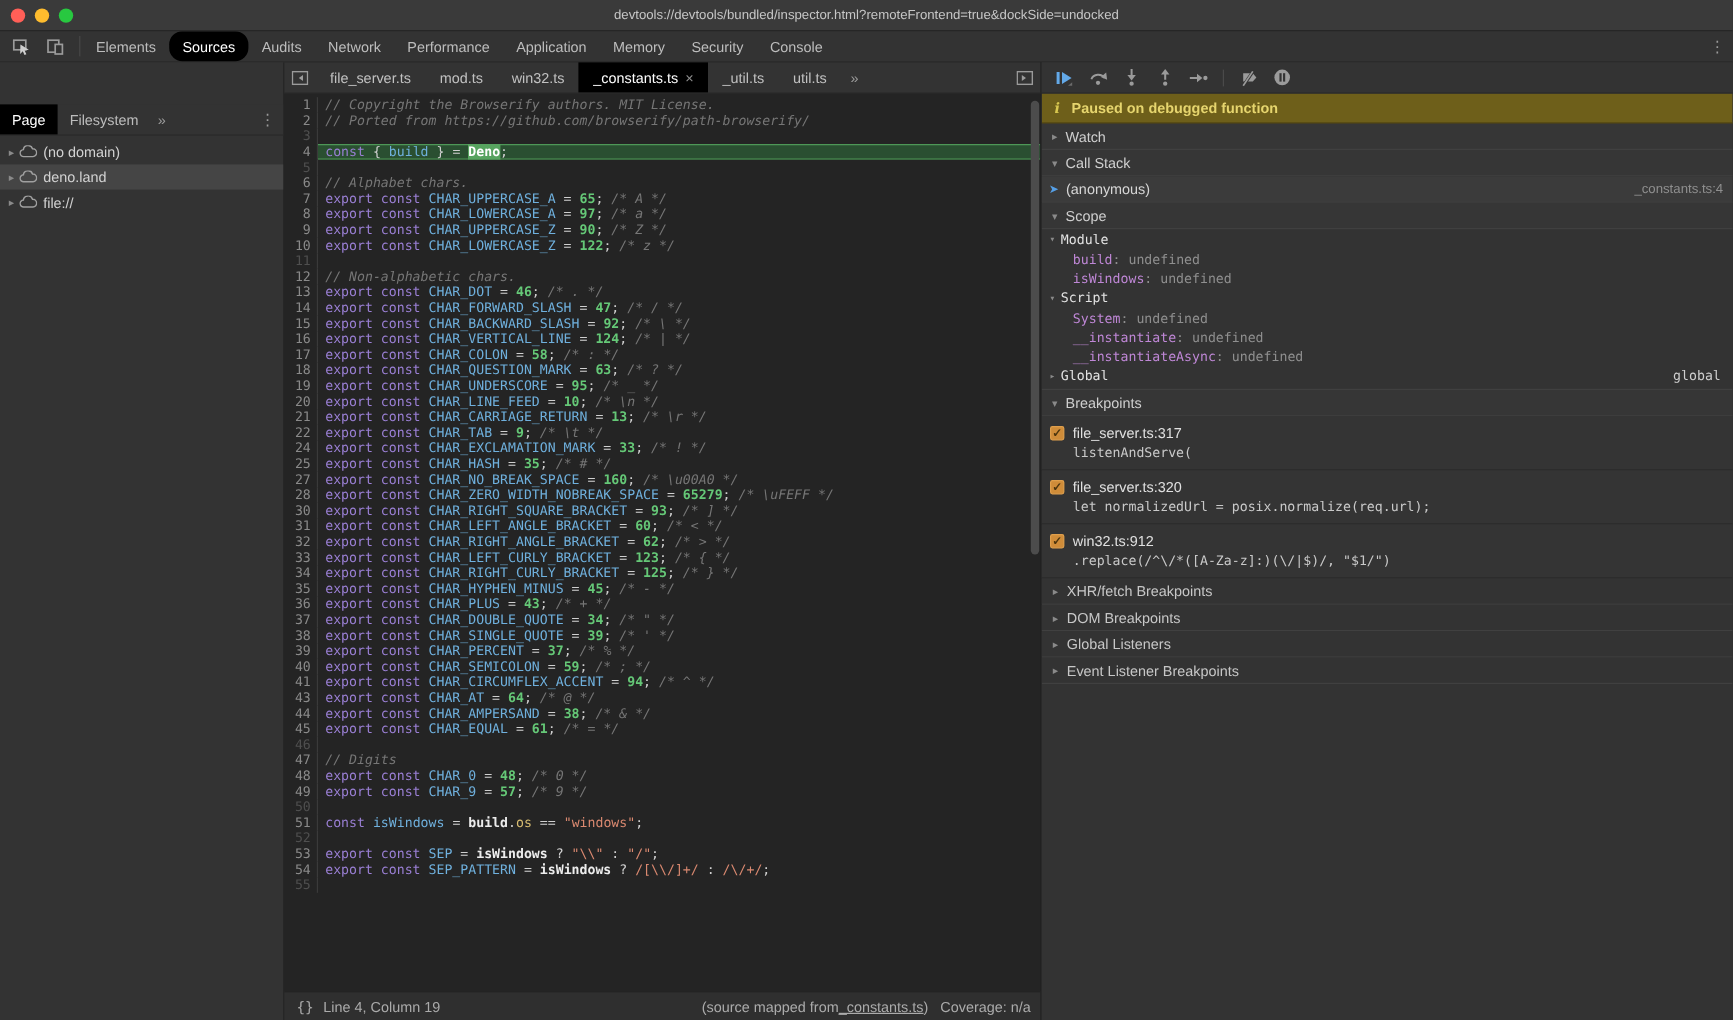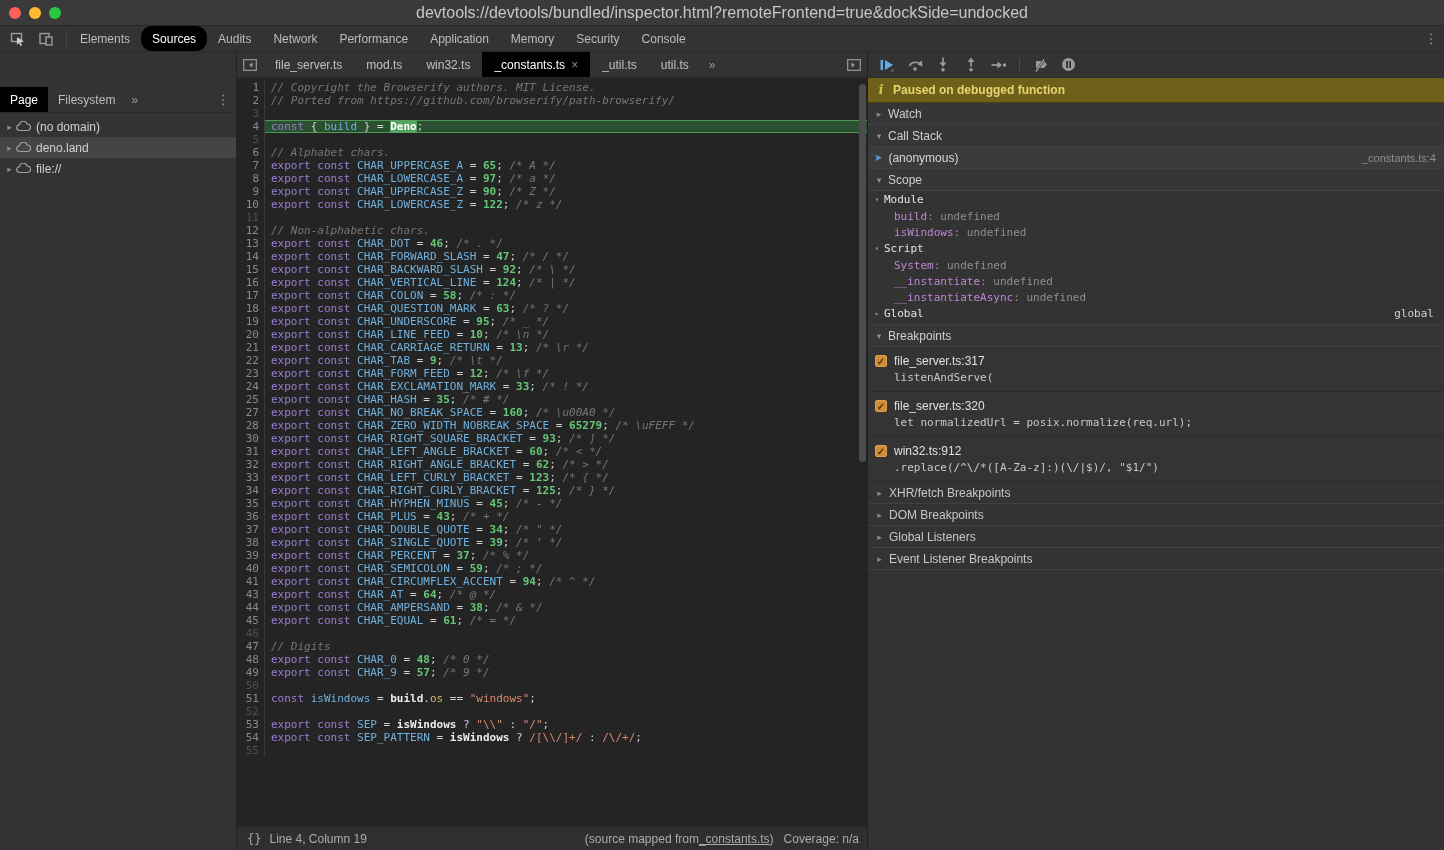--- a/index.html
+++ b/index.html
@@ -5,21 +5,21 @@
   * { margin:0; padding:0; box-sizing:border-box; }
   html,body { width:1444px; height:850px; overflow:hidden; background:#333; }
   body { font-family:"Liberation Sans", sans-serif; -webkit-font-smoothing:antialiased; }
   #app { width:1444px; height:850px; display:flex; flex-direction:column; background:#333; color:#c9c9c9; }
 
   
   .titlebar { height:26px; background:#3a3a3a; border-bottom:1px solid #262626; display:flex; align-items:center; position:relative; flex:none; }
   .traffic { display:flex; gap:8px; padding-left:9px; }
   .tl { width:12px; height:12px; border-radius:50%; }
   .tl.red{background:#ff5f57}.tl.yellow{background:#febc2e}.tl.green{background:#28c840}
-  .title-text { position:absolute; left:0; right:0; text-align:center; font-size:16px; color:#c6c6c6; pointer-events:none; }
+  .title-text { position:absolute; left:0; right:0; text-align:center; font-size:11px; color:#c6c6c6; pointer-events:none; }
 
   
   .toolbar { height:26px; background:#333; display:flex; align-items:stretch; border-bottom:1px solid #2a2a2a; flex:none; }
   .tool-icons { display:flex; align-items:center; gap:4px; padding:0 6px; }
   .icon-btn { width:24px; height:22px; display:flex; align-items:center; justify-content:center; }
   .tb-sep { width:1px; background:#474747; margin:4px 2px; }
   .tabs { display:flex; align-items:stretch; }
   .tab { display:flex; align-items:center; padding:0 11px; font-size:12px; color:#bdbdbd; cursor:default; }
   .tab.active { background:#000; color:#fff;border-radius:11px; }
   .toolbar-spacer { flex:1; }
@@ -251,21 +251,20 @@
             <div class="code-row"><span class="gut">13</span><span class="code-text"><span class="tk-k">export const </span><span class="tk-d">CHAR_DOT</span><span class="tk-o"> = </span><span class="tk-n">46</span><span class="tk-o">; </span><span class="tk-c">/* . */</span></span></div>
             <div class="code-row"><span class="gut">14</span><span class="code-text"><span class="tk-k">export const </span><span class="tk-d">CHAR_FORWARD_SLASH</span><span class="tk-o"> = </span><span class="tk-n">47</span><span class="tk-o">; </span><span class="tk-c">/* / */</span></span></div>
             <div class="code-row"><span class="gut">15</span><span class="code-text"><span class="tk-k">export const </span><span class="tk-d">CHAR_BACKWARD_SLASH</span><span class="tk-o"> = </span><span class="tk-n">92</span><span class="tk-o">; </span><span class="tk-c">/* \ */</span></span></div>
             <div class="code-row"><span class="gut">16</span><span class="code-text"><span class="tk-k">export const </span><span class="tk-d">CHAR_VERTICAL_LINE</span><span class="tk-o"> = </span><span class="tk-n">124</span><span class="tk-o">; </span><span class="tk-c">/* | */</span></span></div>
             <div class="code-row"><span class="gut">17</span><span class="code-text"><span class="tk-k">export const </span><span class="tk-d">CHAR_COLON</span><span class="tk-o"> = </span><span class="tk-n">58</span><span class="tk-o">; </span><span class="tk-c">/* : */</span></span></div>
             <div class="code-row"><span class="gut">18</span><span class="code-text"><span class="tk-k">export const </span><span class="tk-d">CHAR_QUESTION_MARK</span><span class="tk-o"> = </span><span class="tk-n">63</span><span class="tk-o">; </span><span class="tk-c">/* ? */</span></span></div>
             <div class="code-row"><span class="gut">19</span><span class="code-text"><span class="tk-k">export const </span><span class="tk-d">CHAR_UNDERSCORE</span><span class="tk-o"> = </span><span class="tk-n">95</span><span class="tk-o">; </span><span class="tk-c">/* _ */</span></span></div>
             <div class="code-row"><span class="gut">20</span><span class="code-text"><span class="tk-k">export const </span><span class="tk-d">CHAR_LINE_FEED</span><span class="tk-o"> = </span><span class="tk-n">10</span><span class="tk-o">; </span><span class="tk-c">/* \n */</span></span></div>
             <div class="code-row"><span class="gut">21</span><span class="code-text"><span class="tk-k">export const </span><span class="tk-d">CHAR_CARRIAGE_RETURN</span><span class="tk-o"> = </span><span class="tk-n">13</span><span class="tk-o">; </span><span class="tk-c">/* \r */</span></span></div>
             <div class="code-row"><span class="gut">22</span><span class="code-text"><span class="tk-k">export const </span><span class="tk-d">CHAR_TAB</span><span class="tk-o"> = </span><span class="tk-n">9</span><span class="tk-o">; </span><span class="tk-c">/* \t */</span></span></div>
-            <div class="code-row"><span class="gut">23</span><span class="code-text"><span class="tk-k">export const </span><span class="tk-d">CHAR_FORM_FEED</span><span class="tk-o"> = </span><span class="tk-n">12</span><span class="tk-o">; </span><span class="tk-c">/* \f */</span></span></div>
             <div class="code-row"><span class="gut">24</span><span class="code-text"><span class="tk-k">export const </span><span class="tk-d">CHAR_EXCLAMATION_MARK</span><span class="tk-o"> = </span><span class="tk-n">33</span><span class="tk-o">; </span><span class="tk-c">/* ! */</span></span></div>
             <div class="code-row"><span class="gut">25</span><span class="code-text"><span class="tk-k">export const </span><span class="tk-d">CHAR_HASH</span><span class="tk-o"> = </span><span class="tk-n">35</span><span class="tk-o">; </span><span class="tk-c">/* # */</span></span></div>
             <div class="code-row"><span class="gut">27</span><span class="code-text"><span class="tk-k">export const </span><span class="tk-d">CHAR_NO_BREAK_SPACE</span><span class="tk-o"> = </span><span class="tk-n">160</span><span class="tk-o">; </span><span class="tk-c">/* \u00A0 */</span></span></div>
             <div class="code-row"><span class="gut">28</span><span class="code-text"><span class="tk-k">export const </span><span class="tk-d">CHAR_ZERO_WIDTH_NOBREAK_SPACE</span><span class="tk-o"> = </span><span class="tk-n">65279</span><span class="tk-o">; </span><span class="tk-c">/* \uFEFF */</span></span></div>
             <div class="code-row"><span class="gut">30</span><span class="code-text"><span class="tk-k">export const </span><span class="tk-d">CHAR_RIGHT_SQUARE_BRACKET</span><span class="tk-o"> = </span><span class="tk-n">93</span><span class="tk-o">; </span><span class="tk-c">/* ] */</span></span></div>
             <div class="code-row"><span class="gut">31</span><span class="code-text"><span class="tk-k">export const </span><span class="tk-d">CHAR_LEFT_ANGLE_BRACKET</span><span class="tk-o"> = </span><span class="tk-n">60</span><span class="tk-o">; </span><span class="tk-c">/* &lt; */</span></span></div>
             <div class="code-row"><span class="gut">32</span><span class="code-text"><span class="tk-k">export const </span><span class="tk-d">CHAR_RIGHT_ANGLE_BRACKET</span><span class="tk-o"> = </span><span class="tk-n">62</span><span class="tk-o">; </span><span class="tk-c">/* &gt; */</span></span></div>
             <div class="code-row"><span class="gut">33</span><span class="code-text"><span class="tk-k">export const </span><span class="tk-d">CHAR_LEFT_CURLY_BRACKET</span><span class="tk-o"> = </span><span class="tk-n">123</span><span class="tk-o">; </span><span class="tk-c">/* { */</span></span></div>
             <div class="code-row"><span class="gut">34</span><span class="code-text"><span class="tk-k">export const </span><span class="tk-d">CHAR_RIGHT_CURLY_BRACKET</span><span class="tk-o"> = </span><span class="tk-n">125</span><span class="tk-o">; </span><span class="tk-c">/* } */</span></span></div>
             <div class="code-row"><span class="gut">35</span><span class="code-text"><span class="tk-k">export const </span><span class="tk-d">CHAR_HYPHEN_MINUS</span><span class="tk-o"> = </span><span class="tk-n">45</span><span class="tk-o">; </span><span class="tk-c">/* - */</span></span></div>

